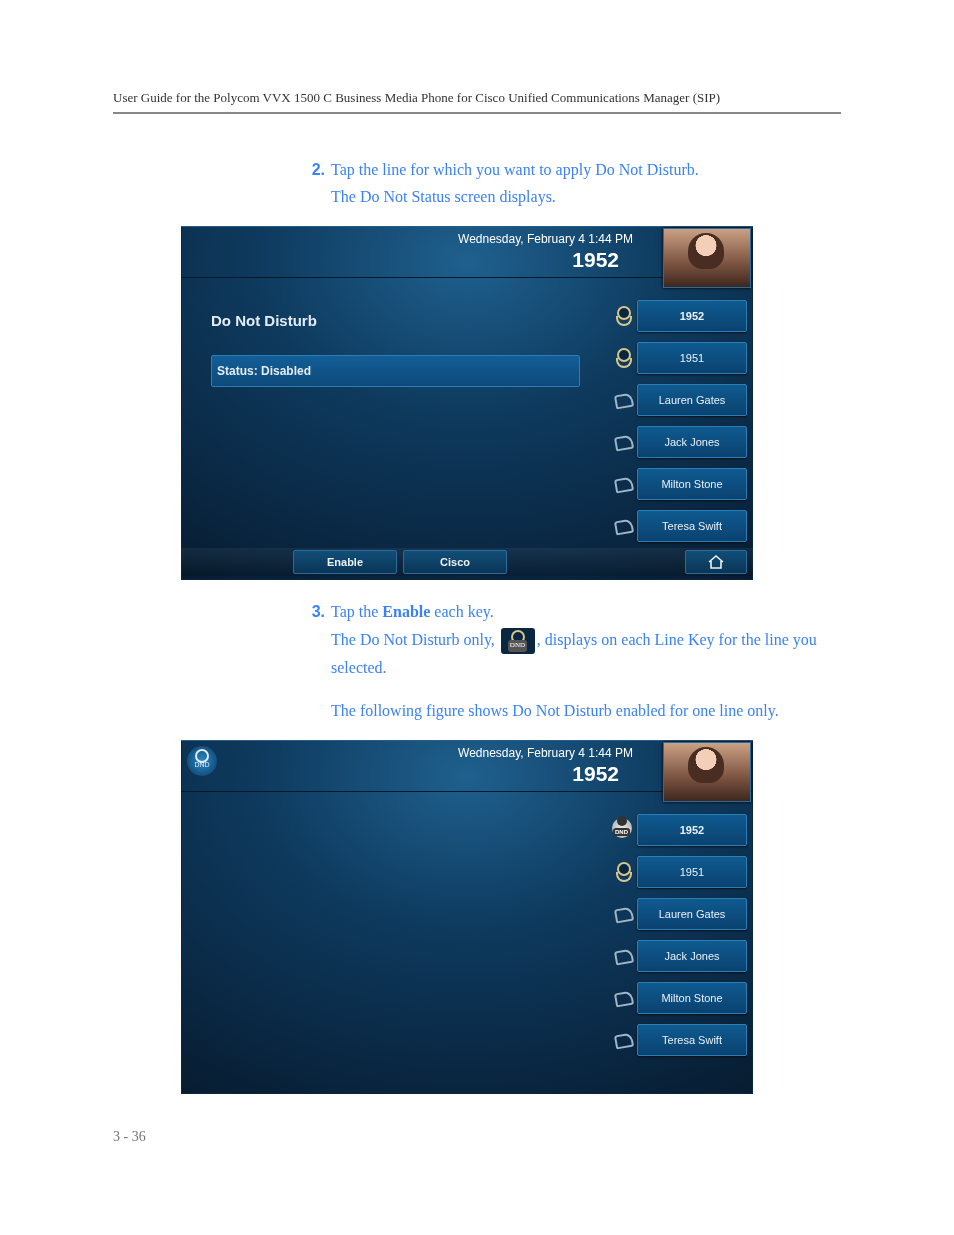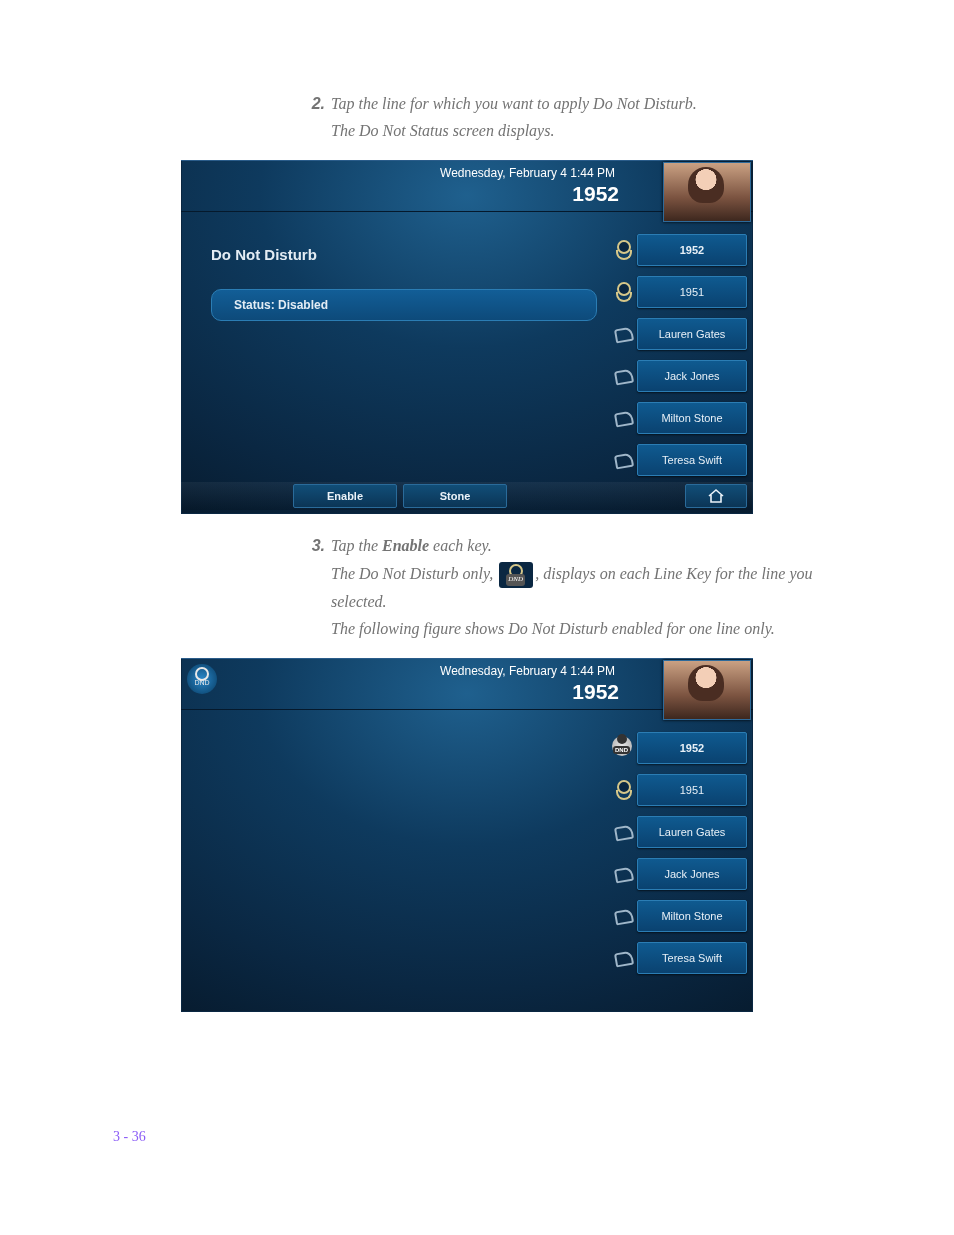--- a/index.html
+++ b/index.html
@@ -18,23 +18,22 @@
     font-size: 13px;
     color: #333;
     padding-bottom: 6px;
     border-bottom: 2px solid #888;
     margin-bottom: 42px;
   }
   .step {
     margin-left: 184px;
     font-family: "Palatino Linotype", "Book Antiqua", serif;
     font-size: 16px;
-    color: #737373;
+    color: #3b82f6;
     line-height: 1.7;
-    font-style: italic;
   }
   .step .num {
     font-family: sans-serif;
     font-weight: bold;
     display: inline-block;
     width: 28px;
     text-align: right;
     margin-right: 6px;
   }
   .step .body { display: inline; }
@@ -57,21 +56,21 @@
     overflow: hidden;
   }
   .topbar {
     height: 52px;
     position: relative;
     box-shadow: 0 1px 0 #2a5c8a inset, 0 -1px 0 #05192c inset;
   }
   .topbar .dt {
     position: absolute;
     top: 6px;
-    right: 138px;
+    right: 120px;
     text-align: right;
     font-size: 12px;
   }
   .topbar .ext {
     position: absolute;
     top: 22px;
     right: 134px;
     font-size: 21px;
     font-weight: bold;
   }
@@ -183,24 +182,24 @@
     font-size: 15px;
     font-weight: bold;
     color: #e3ecf4;
     margin-bottom: 26px;
   }
   .statusbox {
     width: 362px;
     height: 30px;
     background: linear-gradient(180deg, #125e97 0%, #0d4a7a 100%);
     border: 1px solid #2b7db4;
-    border-radius: 10px;
+    border-radius: 2px;
     display: flex;
     align-items: center;
-    padding-left: 22px;
+    padding-left: 5px;
     font-size: 12px;
     font-weight: bold;
     color: #e3ecf4;
   }
   .softkeys {
     position: absolute;
     bottom: 4px;
     left: 0; right: 0;
     height: 28px;
     display: flex;
@@ -286,27 +285,28 @@
     padding: 0 2px;
     left: 7px;
     bottom: 2px;
   }
   .footer {
     position: absolute;
     left: 113px;
     bottom: 90px;
     font-family: "Palatino Linotype", "Book Antiqua", serif;
     font-size: 14px;
-    color: #8b5cf6;
+    color: #737373;
   }
 </style>
 </head>
 <body>
 
 <div class="page">
+  <div class="header-line">User Guide for the Polycom VVX 1500 C Business Media Phone for Cisco Unified Communications Manager (SIP)</div>
 
   <div class="step">
     <span class="num">2.</span><span class="body">Tap the line for which you want to apply Do Not Disturb.</span>
     <div class="cont">The Do Not Status screen displays.</div>
   </div>
 
   <div class="phone-wrap">
     <div class="phone">
       <div class="topbar">
         <div class="dt">Wednesday, February 4   1:44 PM</div>
@@ -339,37 +339,37 @@
             <span>Milton Stone</span>
           </div>
         <div class="linekey">
             <span class="lineicon hand"></span>
             <span>Teresa Swift</span>
           </div>
       </div>
       <div class="softkeys">
         <div style="width:106px;"></div>
         <div class="softkey">Enable</div>
-        <div class="softkey">Stone</div>
+        <div class="softkey">Cisco</div>
         <div class="softkey spacer"></div>
         <div class="homebtn">
           <svg width="18" height="16" viewBox="0 0 18 16">
               <path d="M2 8 L9 2 L16 8 M4 7 V14 H14 V7"></path>
             </svg>
         </div>
       </div>
     </div>
   </div>
 
   <div class="step">
     <span class="num">3.</span><span class="body"><span>Tap the </span><span class="bold">Enable</span><span> each key.</span></span>
     <div class="cont">
       <span>The Do Not Disturb only, </span><span class="inline-dnd-icon"></span><span>, displays on each Line Key for the line you selected.</span>
     </div>
-    <div class="cont" style="margin-top:0;">The following figure shows Do Not Disturb enabled for one line only.</div>
+    <div class="cont" style="margin-top:16px;">The following figure shows Do Not Disturb enabled for one line only.</div>
   </div>
 
   <div class="phone-wrap" style="margin-left:68px;">
     <div class="phone">
       <div class="topbar">
         <div class="topleft-dnd"></div>
         <div class="dt">Wednesday, February 4   1:44 PM</div>
         <div class="ext">1952</div>
         <div class="avatar"></div>
       </div>

